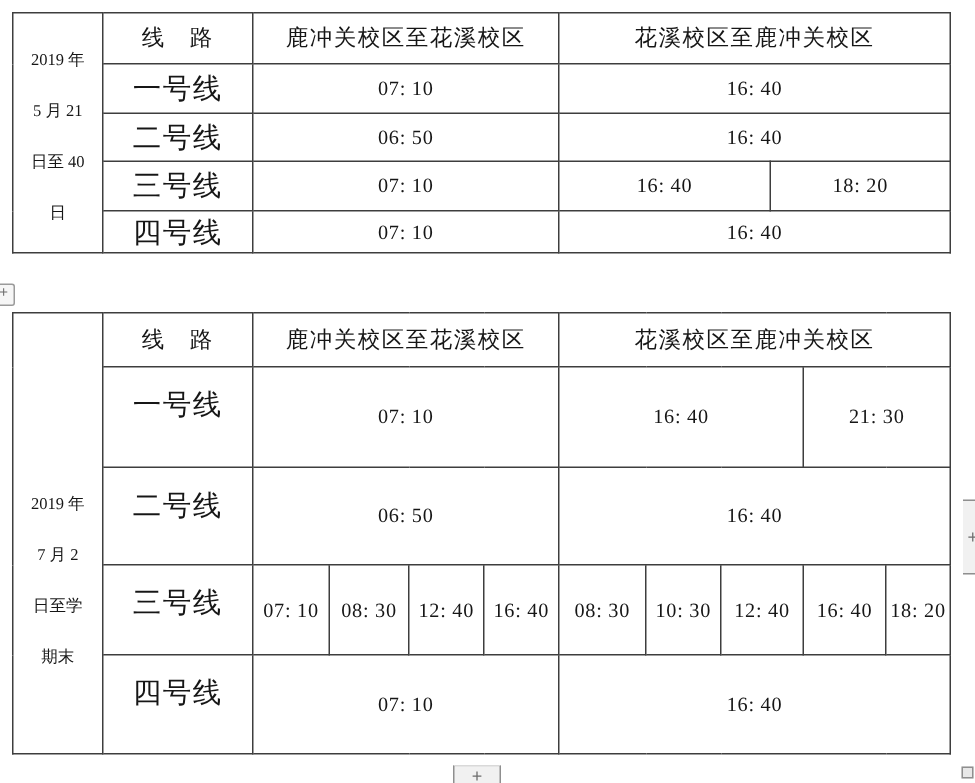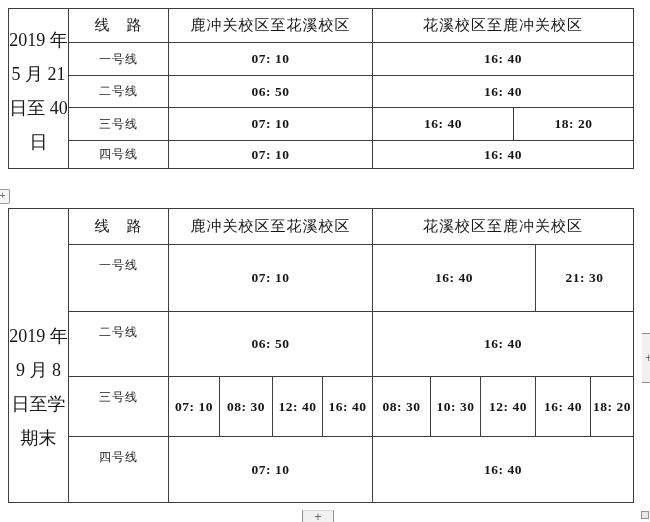--- a/index.html
+++ b/index.html
@@ -12,24 +12,24 @@
     border-collapse:collapse;table-layout:fixed;
     position:absolute;left:8px;width:626px;
   }
   table.sched td{
     border:1px solid #3e3e3e;text-align:center;vertical-align:middle;
     padding:0;overflow:hidden;white-space:nowrap;
   }
   .t1{top:8px;}
   .t2{top:208px;}
   td.hdr{font-size:15px;letter-spacing:1px;}
-  td.route{font-size:12px;letter-spacing:1px;}
-  td.time{font-size:13.5px;font-weight:bold;letter-spacing:0.5px;}
+  td.route{font-size:19px;letter-spacing:1px;}
+  td.time{font-size:13.5px;font-weight:normal;letter-spacing:0.5px;}
   td.datecell{
-    font-size:18px;line-height:34px;vertical-align:top;letter-spacing:0;
+    font-size:11px;line-height:34px;vertical-align:top;letter-spacing:0;
   }
   .t1 td.datecell{padding-top:4px;}
   .t2 td.datecell{padding-top:62px;}
   .t2 td.route{vertical-align:top;padding-top:12px;}
   .t2 td.hdr{vertical-align:middle;padding-top:0;}
 
   
   .anchor-handle{
     position:absolute;left:-5px;top:189px;width:13px;height:13px;
     background:#f6f6f6;border:1px solid #9a9a9a;border-radius:2px;
@@ -113,21 +113,21 @@
     <col style="width:58px">
       <col style="width:50px">
       <col style="width:55px">
       <col style="width:55px">
       <col style="width:43px">
   </colgroup>
   <tbody>
       <tr style="height:36px">
     <td class="datecell" rowspan="5">
       <div>2019 年</div>
-      <div>9 月 8</div>
+      <div>7 月 2</div>
       <div>日至学</div>
       <div>期末</div>
     </td>
     <td class="hdr">线　路</td>
     <td class="hdr" colspan="4">鹿冲关校区至花溪校区</td>
     <td class="hdr" colspan="5">花溪校区至鹿冲关校区</td>
   </tr>
   <tr style="height:67px">
     <td class="route">一号线</td>
     <td class="time" colspan="4">07: 10</td>

